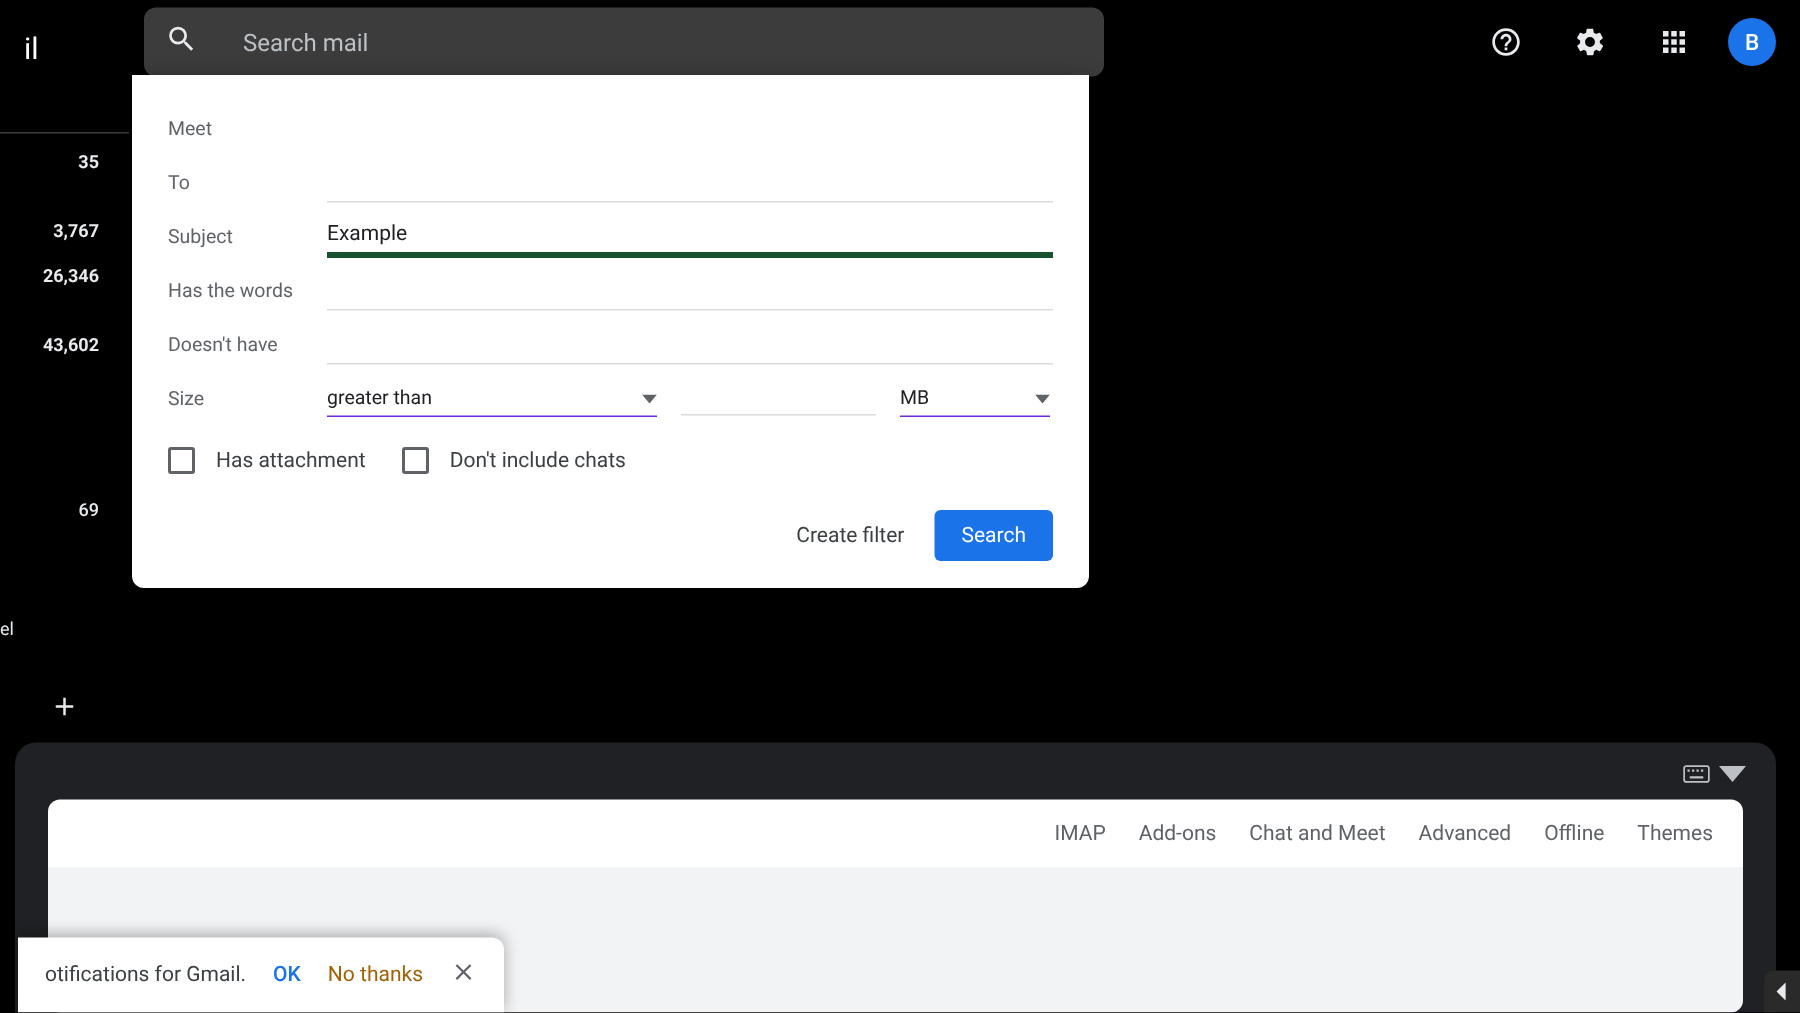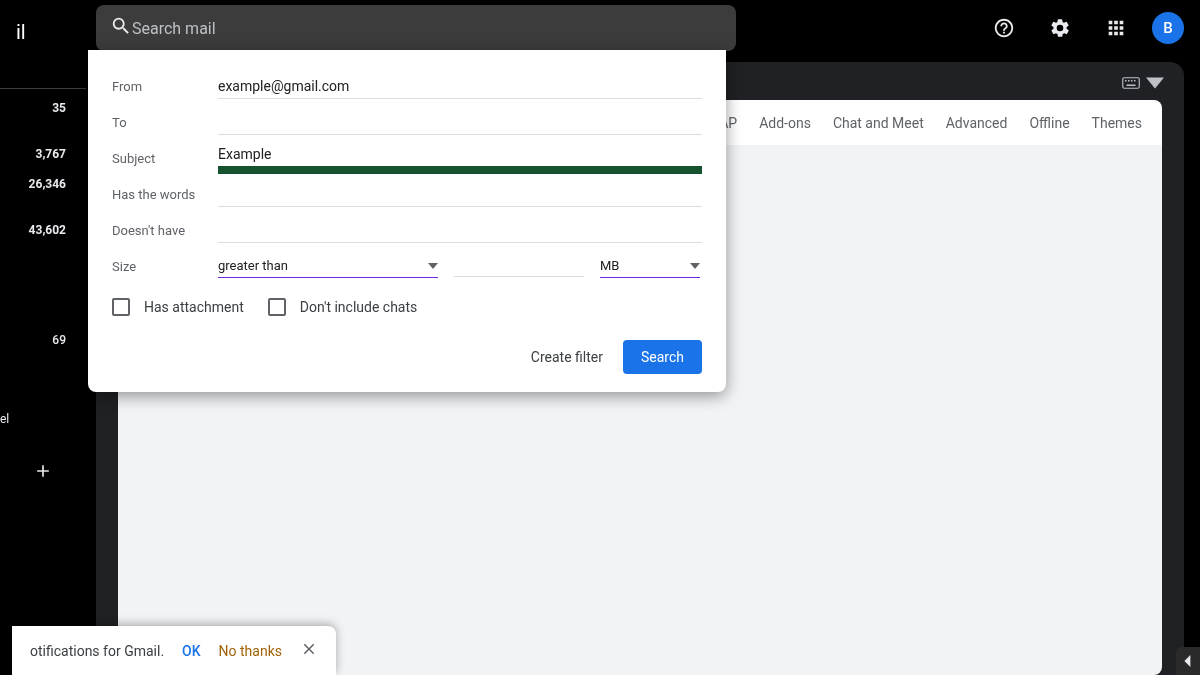--- a/index.html
+++ b/index.html
@@ -1,31 +1,31 @@
 <!DOCTYPE html>
 <html><head>
 <meta charset="utf-8">
 <style>
   * { margin: 0; padding: 0; box-sizing: border-box; font-family: 'Google Sans', Roboto, Arial, sans-serif; }
   body { background: #000; color: #e8eaed; width: 1200px; height: 675px; overflow: hidden; position: relative; }
   
   .topbar { display: flex; align-items: center; height: 56px; padding: 0 16px; gap: 8px; }
   .brand { width: 12px; overflow: hidden; color: #fff; font-size: 20px; padding-top: 8px; }
   
-  .search-bar { flex: 0 0 640px; margin-left: 60px; background: #3c3c3c; border-radius: 8px; height: 46px; display: flex; align-items: center; padding: 12px 14px; gap: 0; }
+  .search-bar { flex: 0 0 640px; margin-left: 60px; background: #3c3c3c; border-radius: 8px; height: 46px; display: flex; align-items: center; padding: 12px 14px; gap: 30px; }
   .search-bar svg { width: 22px; height: 22px; fill: #e8eaed; }
   .search-bar input { flex: 1; background: transparent; border: none; outline: none; font-size: 16px; color: #e8eaed; }
   .search-bar input::placeholder { color: #bdc1c6; }
   
   .topbar-right { margin-left: auto; display: flex; align-items: center; gap: 16px; }
   .icon-btn { width: 40px; height: 40px; display: flex; align-items: center; justify-content: center; border-radius: 50%; cursor: pointer; }
   .icon-btn svg { width: 22px; height: 22px; fill: #e8eaed; }
   .avatar { width: 32px; height: 32px; border-radius: 50%; background: #1a73e8; color: #fff; display: flex; align-items: center; justify-content: center; font-size: 15px; font-weight: 500; }
   
-  .layout { display: flex; height: calc(100% - 56px); }
+  .layout { display: flex; height: calc(100% - 56px); flex-direction: column; }
   
   .sidebar { width: 86px; padding-top: 12px; display: flex; flex-direction: column; overflow: hidden; }
   .side-row { height: 30px; display: flex; align-items: center; justify-content: flex-end; padding-right: 20px; font-size: 12px; color: #e8eaed; font-weight: 500; }
   .side-row.bold { font-weight: 700; }
   .side-label { height: 28px; display:flex; align-items:center; font-size:12px; color:#e8eaed; padding-left:0; overflow:hidden; white-space:nowrap; }
   .side-add { margin-top: 20px; display:flex; align-items:center; justify-content:center; height:36px; }
   .side-add svg { width:20px; height:20px; fill:#e8eaed; }
   .side-spacer { flex:0 0 16px; }
   
   .main { flex: 1; background: #202124; border-top-left-radius: 14px; border-top-right-radius: 14px; margin: 6px 16px 0 10px; position: relative; display:flex; flex-direction:column; }
@@ -34,21 +34,21 @@
   .tiny-controls { position:absolute; top:14px; right:20px; display:flex; gap:6px; align-items:center; }
   .tiny-controls svg { width:18px; height:14px; fill:#bdc1c6; }
   .content-area { flex:1; background:#f1f3f4; margin:0 22px; border-bottom-left-radius:8px; border-bottom-right-radius:8px; height:240px; }
   
   .settings-tabs { display:flex; gap:22px; }
   
   .filter-panel { position:absolute; left:88px; top:50px; width:638px; background:#fff; border-radius:0 0 8px 8px; box-shadow:0 4px 16px rgba(0,0,0,.4); padding:18px 24px 18px 24px; color:#5f6368; font-size:14px; z-index:50; }
   .f-row { display:flex; align-items:center; min-height:36px; }
   .f-label { width:106px; color:#5f6368; font-size:13px; }
   .f-input { flex:1; border:none; border-bottom:1px solid #dadce0; padding:4px 0; font-size:14px; color:#202124; outline:none; }
-  .f-input.focused { border-bottom:8px solid #14532d; }
+  .f-input.focused { border-bottom:4px solid #14532d; }
   .f-select { flex:0 0 220px; border-bottom:1px solid #6d28d9; padding:4px 0; display:flex; justify-content:space-between; align-items:center; color:#202124; font-size:13px; }
   .f-select.small { flex:0 0 100px; margin-left:16px; }
   .f-amount { flex:0 0 130px; border-bottom:1px solid #dadce0; margin-left:16px; height:22px; }
   .f-check-row { display:flex; align-items:flex-start; gap:24px; margin-top:14px; }
   .f-check { display:flex; align-items:center; gap:14px; font-size:14px; color:#3c4043; }
   .f-check .box { width:18px; height:18px; border:2px solid #5f6368; border-radius:2px; }
   .f-actions { display:flex; justify-content:flex-end; align-items:center; gap:20px; margin-top:24px; }
   .btn-text { color:#3c4043; font-size:14px; cursor:pointer; }
   .btn-primary { background:#1a73e8; color:#fff; border:none; border-radius:4px; padding:9px 18px; font-size:14px; cursor:pointer; }
   
@@ -138,22 +138,21 @@
       <span>Offline</span>
       <span>Themes</span>
     </div>
     <div class="content-area"></div>
 
   </div>
 </div>
 
 <div class="filter-panel">
   <div class="f-row">
-    <div class="f-label">From</div>
-    <input class="f-input" value="example@gmail.com" style="">
+    <div class="f-label">Meet</div>
   </div>
   <div class="f-row">
     <div class="f-label">To</div>
     <input class="f-input" value="" style="">
   </div>
   <div class="f-row">
     <div class="f-label">Subject</div>
     <input class="f-input focused" value="Example" style="">
   </div>
   <div class="f-row">

